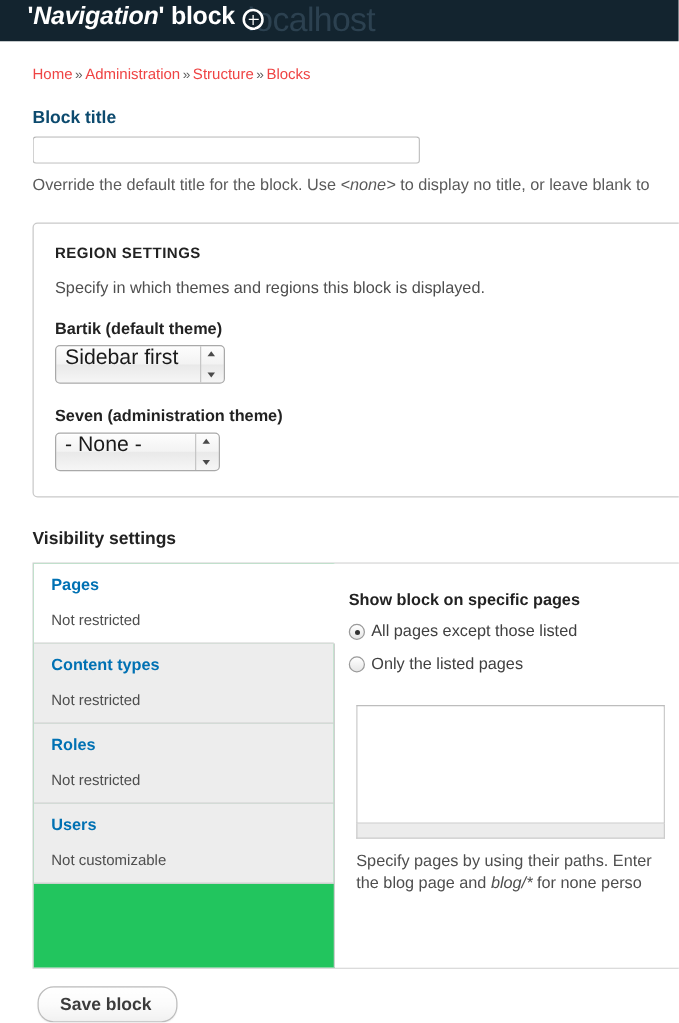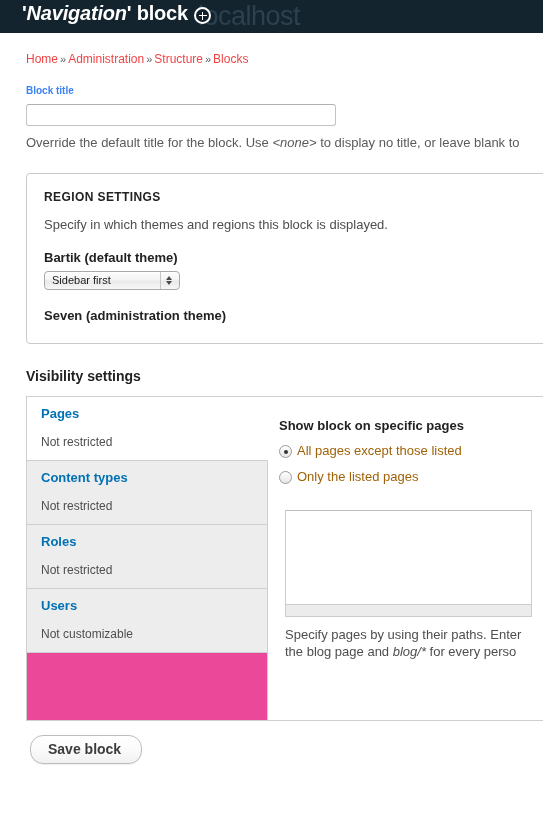--- a/index.html
+++ b/index.html
@@ -91,23 +91,23 @@
     text-decoration: none;
   }
   .breadcrumb .sep {
     color: #5c5c5c;
     padding: 0 2px;
     font-size: 11px;
   }
 
   .field-label {
     margin: 19px 0 0 26px;
-    font-size: 10px;
-    font-weight: bold;
-    color: #3b82f6;
+    font-size: 14px;
+    font-weight: bold;
+    color: #0c4a6e;
   }
 
   .text-input {
     display: block;
     margin: 8px 0 0 26px;
     width: 310px;
     height: 22px;
     box-sizing: border-box;
     border: 1px solid #c3c3c3;
     border-top-color: #b0b0b0;
@@ -155,27 +155,27 @@
     margin: 18px 0 0 17px;
     font-size: 13px;
     font-weight: bold;
     color: #222222;
   }
 
   
   .aqua-select {
     position: relative;
     margin: 6px 0 0 17px;
-    height: 19px;
+    height: 31px;
     box-sizing: border-box;
     border: 1px solid #a9a9a9;
     border-radius: 4px;
     background: linear-gradient(to bottom, #fdfdfd 0%, #f3f3f3 48%, #e9e9e9 52%, #f6f6f6 100%);
     box-shadow: 0 1px 0 rgba(255,255,255,0.8) inset;
-    font-size: 11px;
+    font-size: 17px;
     color: #1a1a1a;
     line-height: 17px;
     padding: 0 24px 0 7px;
     display: inline-block;
     white-space: nowrap;
   }
   .aqua-select .arrows {
     position: absolute;
     right: 1px;
     top: 0px;
@@ -218,21 +218,21 @@
     height: 325px;
     box-sizing: border-box;
     border: 1px solid #cfcfcf;
     background: #ffffff;
     display: flex;
   }
   .vtabs-list {
     width: 241px;
     box-sizing: border-box;
     border-right: 1px solid #cfcfcf;
-    background: #ec4899;
+    background: #22c55e;
     flex: 0 0 auto;
   }
   .vtab {
     box-sizing: border-box;
     padding: 9px 0 10px 14px;
     border-bottom: 1px solid #cfcfcf;
     background: #ededed;
   }
   .vtab.active {
     background: #ffffff;
@@ -284,21 +284,21 @@
   .radio.checked::after {
     content: "";
     position: absolute;
     left: 3.5px; top: 3.5px;
     width: 4px; height: 4px;
     border-radius: 50%;
     background: #333333;
   }
   .radio-label {
     font-size: 13px;
-    color: #a16207;
+    color: #404040;
     line-height: 16px;
   }
 
   .textarea-wrap {
     margin: 25px 0 0 6px;
     width: 247px;
   }
   .textarea {
     display: block;
     width: 247px;
@@ -373,20 +373,24 @@
     <div class="fieldset-legend">REGION SETTINGS</div>
     <div class="fieldset-desc">Specify in which themes and regions this block is displayed.</div>
 
     <div class="theme-label">Bartik (default theme)</div>
     <div class="aqua-select sel-w1">
       <span>Sidebar first</span>
       <span class="arrows"></span>
     </div>
 
     <div class="theme-label">Seven (administration theme)</div>
+    <div class="aqua-select sel-w2">
+      <span>- None -</span>
+      <span class="arrows"></span>
+    </div>
   </div>
 
   
   <div class="section-label">Visibility settings</div>
 
   <div class="vtabs">
     <div class="vtabs-list">
       <div class="vtab active">
         <span class="vtab-title">Pages</span>
         <span class="vtab-summary">Not restricted</span>
@@ -417,21 +421,21 @@
         <span class="radio-label">Only the listed pages</span>
       </div>
 
       <div class="textarea-wrap">
         <textarea class="textarea" style=""></textarea>
         <div class="textarea-grip"></div>
       </div>
 
       <div class="pane-desc">
         <span>Specify pages by using their paths. Enter</span><br>
-        <span>the blog page and </span><em>blog/*</em><span> for every perso</span>
+        <span>the blog page and </span><em>blog/*</em><span> for none perso</span>
       </div>
     </div>
   </div>
 
   
   <button class="save-btn">Save block</button>
 
 </div>
 
 </body></html>

